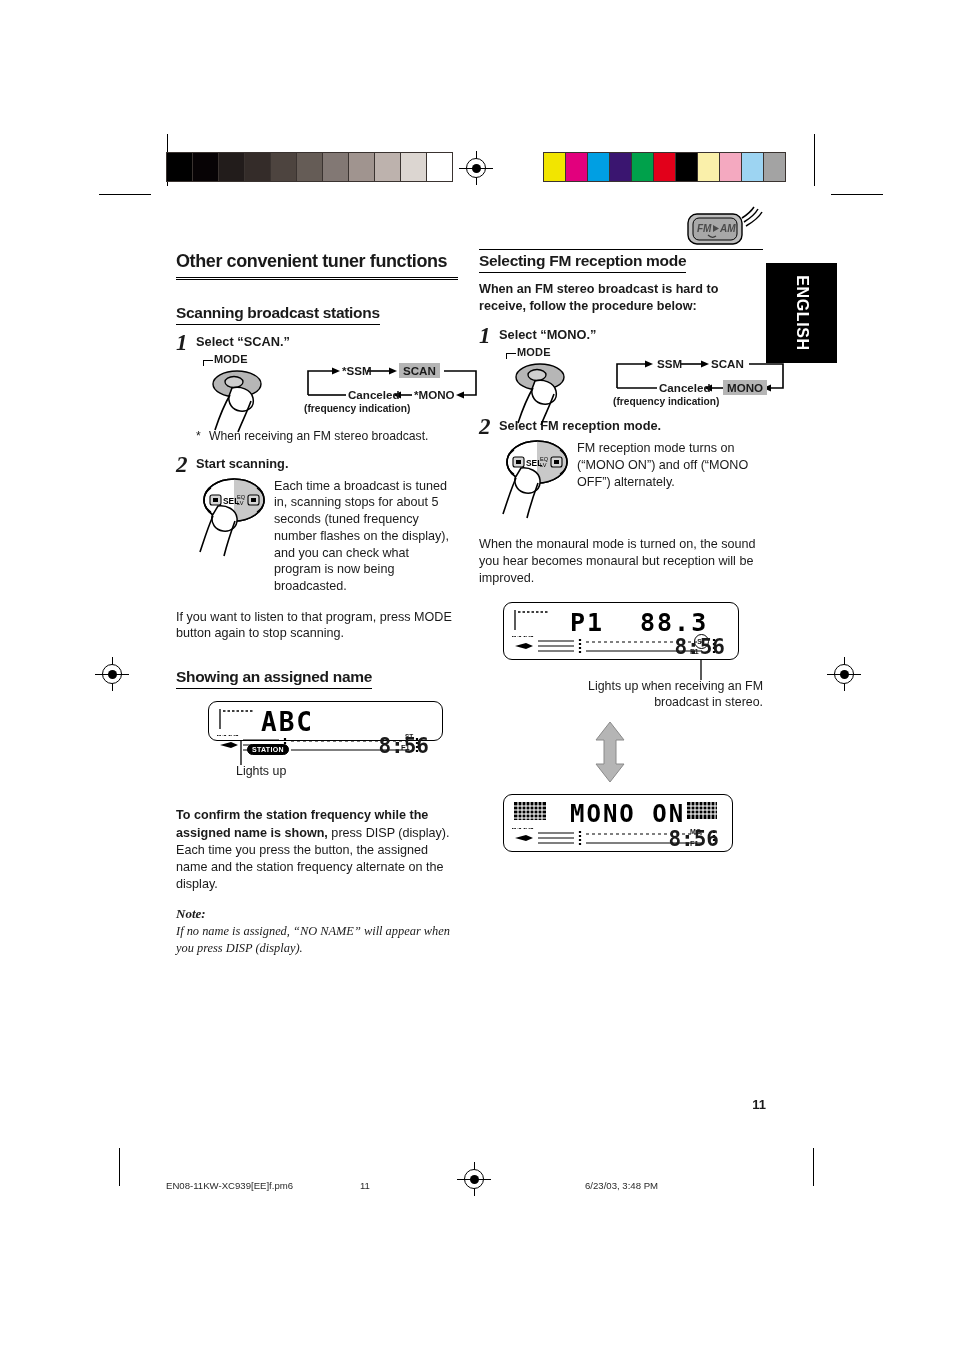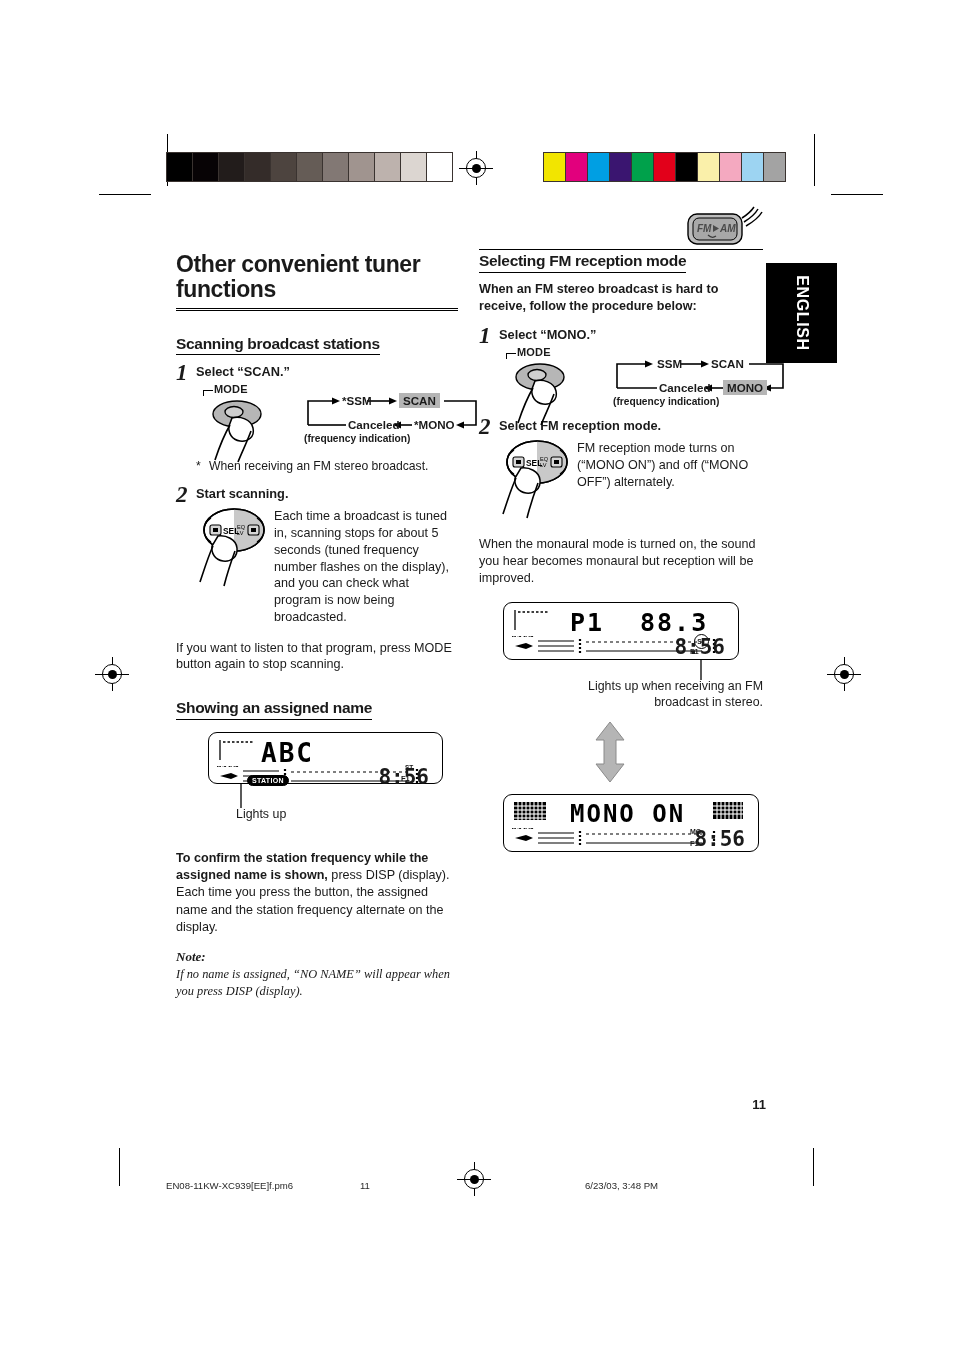--- a/index.html
+++ b/index.html
@@ -23,21 +23,21 @@
   
   .bar{position:absolute;display:flex;height:30px;}
   .bar i{display:block;width:27px;height:30px;border:1px solid #3a3330;box-sizing:border-box;margin-right:-1px;}
   .bar.colorbar i{width:23px;}
 
   
   .colL{position:absolute;left:176px;top:252px;width:282px;}
   .colR{position:absolute;left:479px;top:252px;width:284px;}
 
   h1.sect-title{
-    font-size:23px;font-weight:bold;margin:0;padding:0 0 5px 0;
+    font-size:18px;font-weight:bold;margin:0;padding:0 0 5px 0;
     letter-spacing:-0.4px;line-height:1.1;
     border-bottom:3px double #000;
   }
   h2.sub-title{
     font-size:15.5px;font-weight:bold;margin:14px 0 0 0;padding:0 0 2px 0;
     letter-spacing:-0.3px;line-height:1.15;
     border-bottom:1.6px solid #000;display:inline-block;
   }
   h2.sub-title.first{margin-top:24px;}
   .r-title{
@@ -273,21 +273,21 @@
         </div>
       </div>
     </div>
 
     <p class="body-p" style="margin-top:14px;">If you want to listen to that program, press MODE button again to stop scanning.</p>
 
     
     <h2 class="sub-title" style="margin-top:26px;">Showing an assigned name</h2>
 
     
-    <div class="lcd" style="margin-top:12px;margin-left:32px;width:235px;height:52px;">
+    <div class="lcd" style="margin-top:12px;margin-left:32px;width:235px;height:40px;">
 
       <svg width="40" height="34" viewBox="0 0 40 34" style="position:absolute;left:8px;top:5px;">
         <line x1="3" y1="2" x2="3" y2="22" stroke="#000" stroke-width="1.3"></line>
         <line x1="6" y1="4" x2="36" y2="4" stroke="#000" stroke-width="1.6" stroke-dasharray="2.5,2"></line>
         <g font-size="4" font-weight="bold" fill="#000">
           <text x="0" y="30">▪▪▪ ·▪▪ ·▪▪ ·▪▪▪</text>
         </g>
       </svg>
       <div class="main-text" style="left:52px;top:5px;font-size:26px;">ABC</div>
 
@@ -429,21 +429,21 @@
       <line x1="3" y1="0" x2="3" y2="20" stroke="#000" stroke-width="1.3"></line>
     </svg>
     <div class="caption" style="margin-left:58px;margin-top:-4px;text-align:right;">Lights up when receiving an FM broadcast in stereo.</div>
 
     
     <svg class="updown" viewBox="0 0 32 64" style="position:relative;margin-left:115px;margin-top:10px;display:block;">
       <polygon points="16,2 30,20 22,20 22,44 30,44 16,62 2,44 10,44 10,20 2,20" fill="#b5b5b5" stroke="#8a8a8a" stroke-width="1"></polygon>
     </svg>
 
     
-    <div class="lcd" style="margin-top:10px;margin-left:24px;width:256px;height:58px;">
+    <div class="lcd" style="margin-top:10px;margin-left:24px;width:230px;height:58px;">
       <svg width="44" height="34" viewBox="0 0 44 34" style="position:absolute;left:8px;top:5px;">
         <g fill="#000">
           <rect x="2" y="2" width="32" height="18"></rect>
         </g>
         <g stroke="#fff" stroke-width="1.1">
           <line x1="6" y1="2" x2="6" y2="20"></line>
             <line x1="10" y1="2" x2="10" y2="20"></line>
           <line x1="14" y1="2" x2="14" y2="20"></line>
             <line x1="18" y1="2" x2="18" y2="20"></line>
           <line x1="22" y1="2" x2="22" y2="20"></line>

